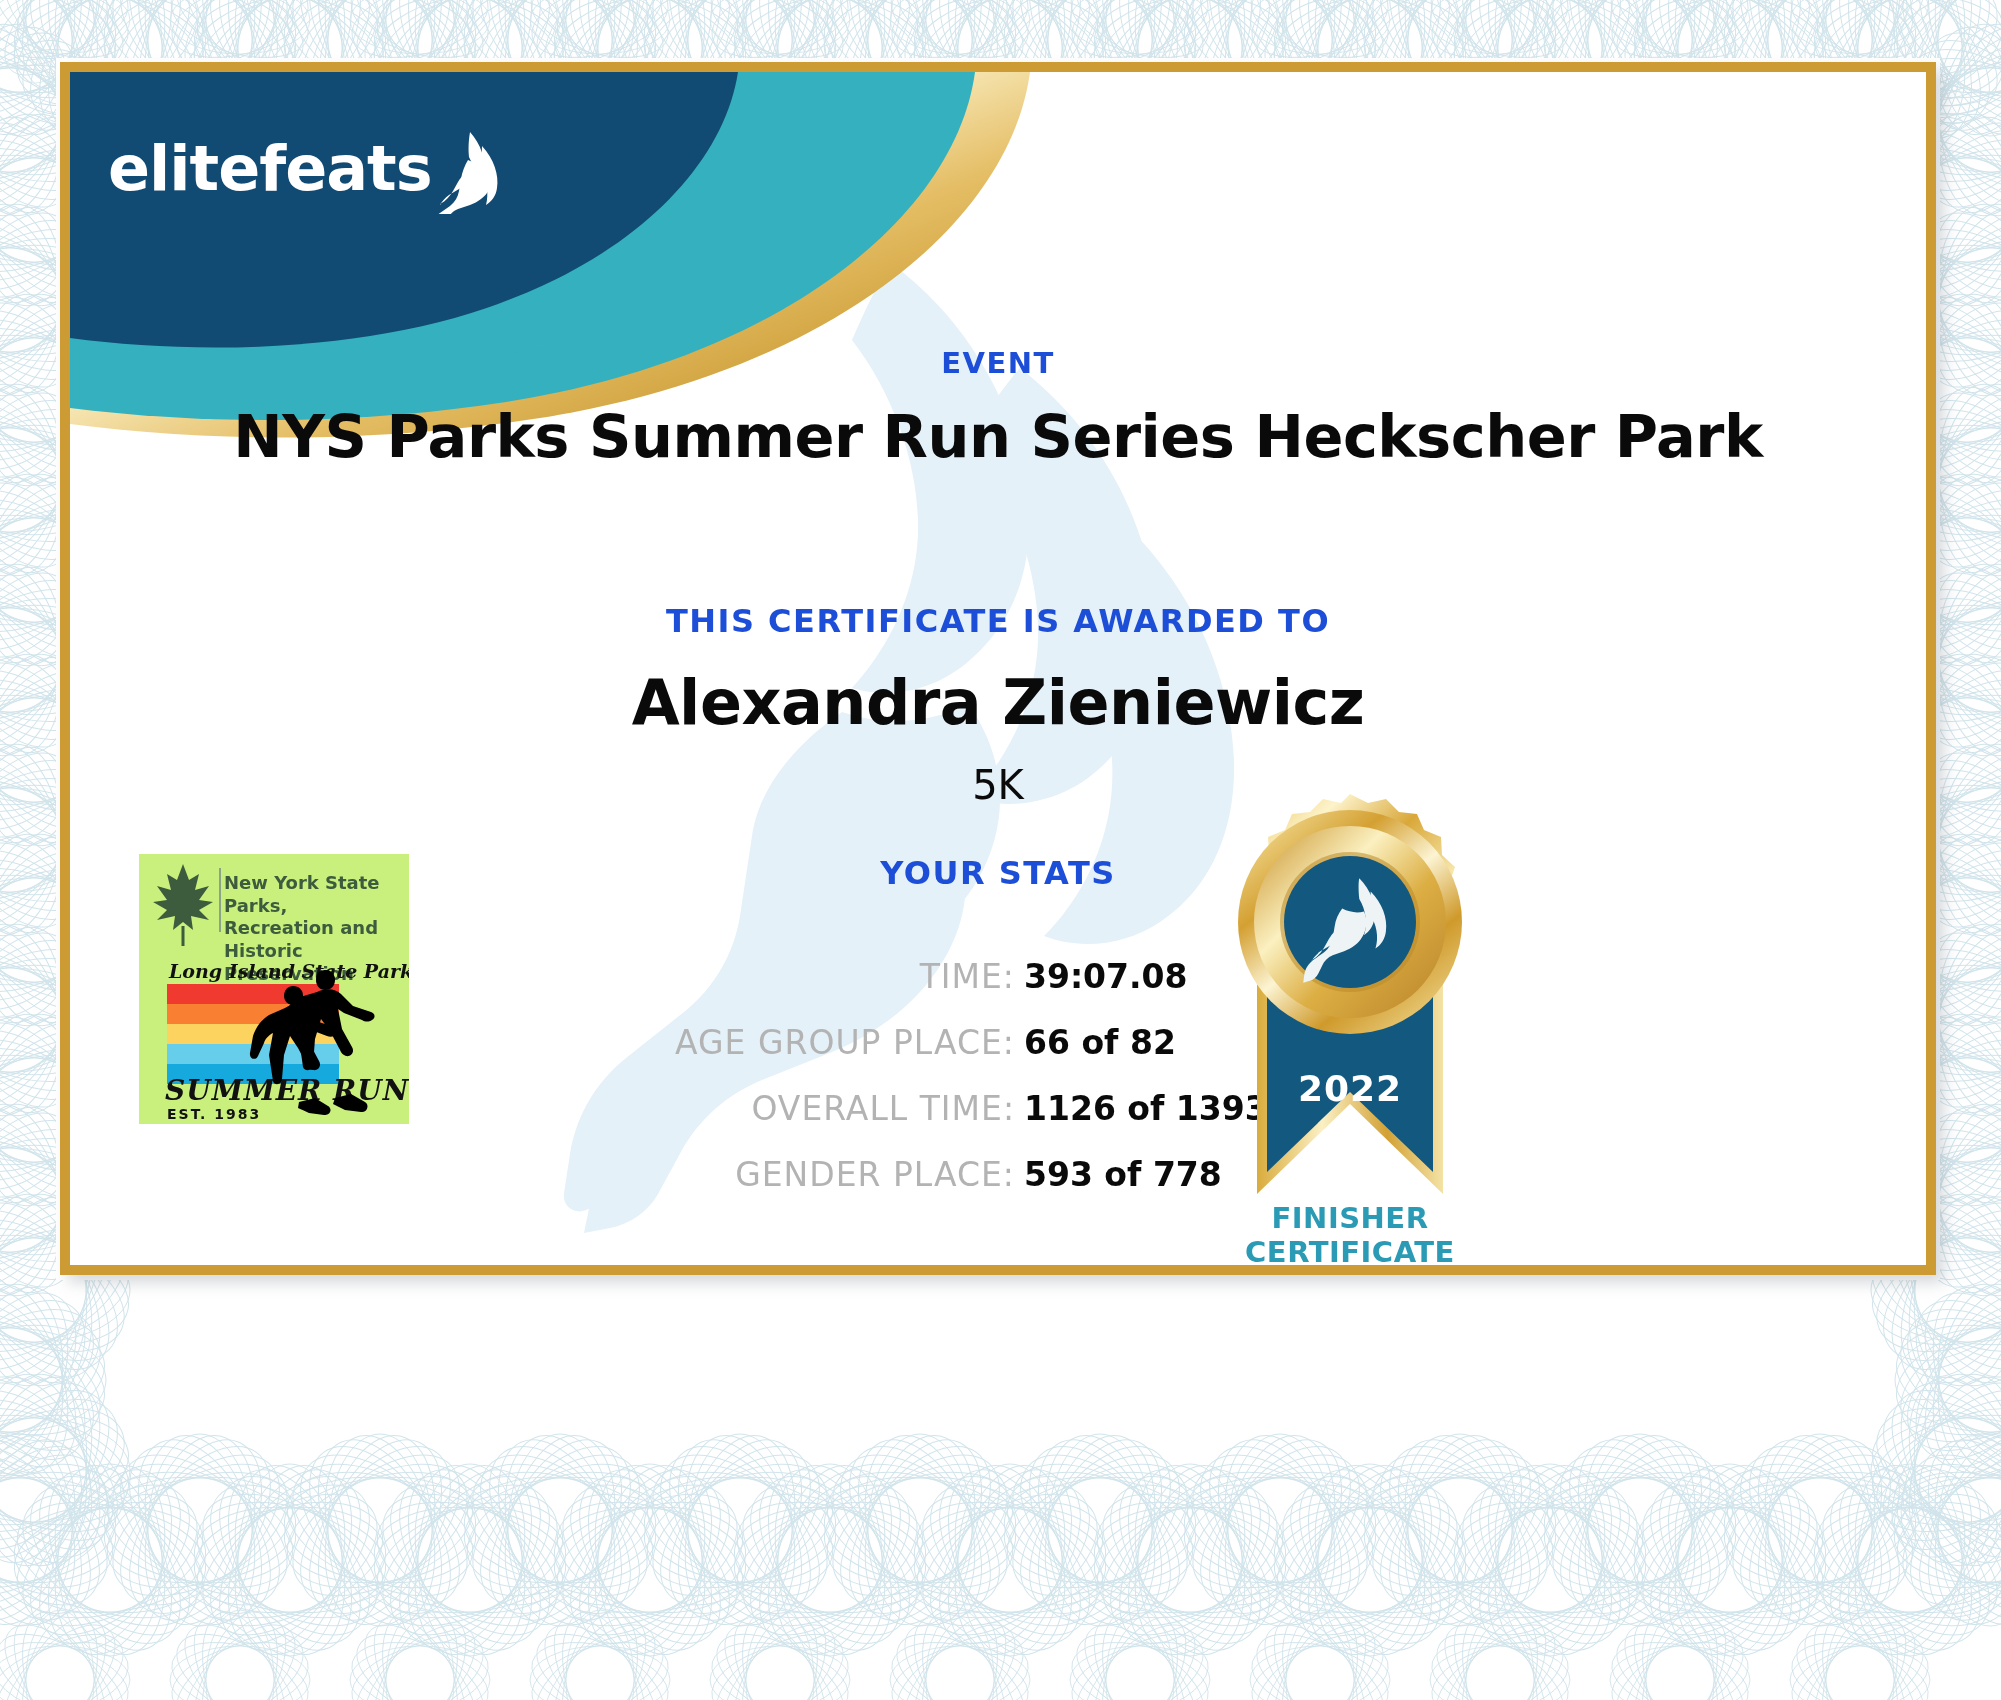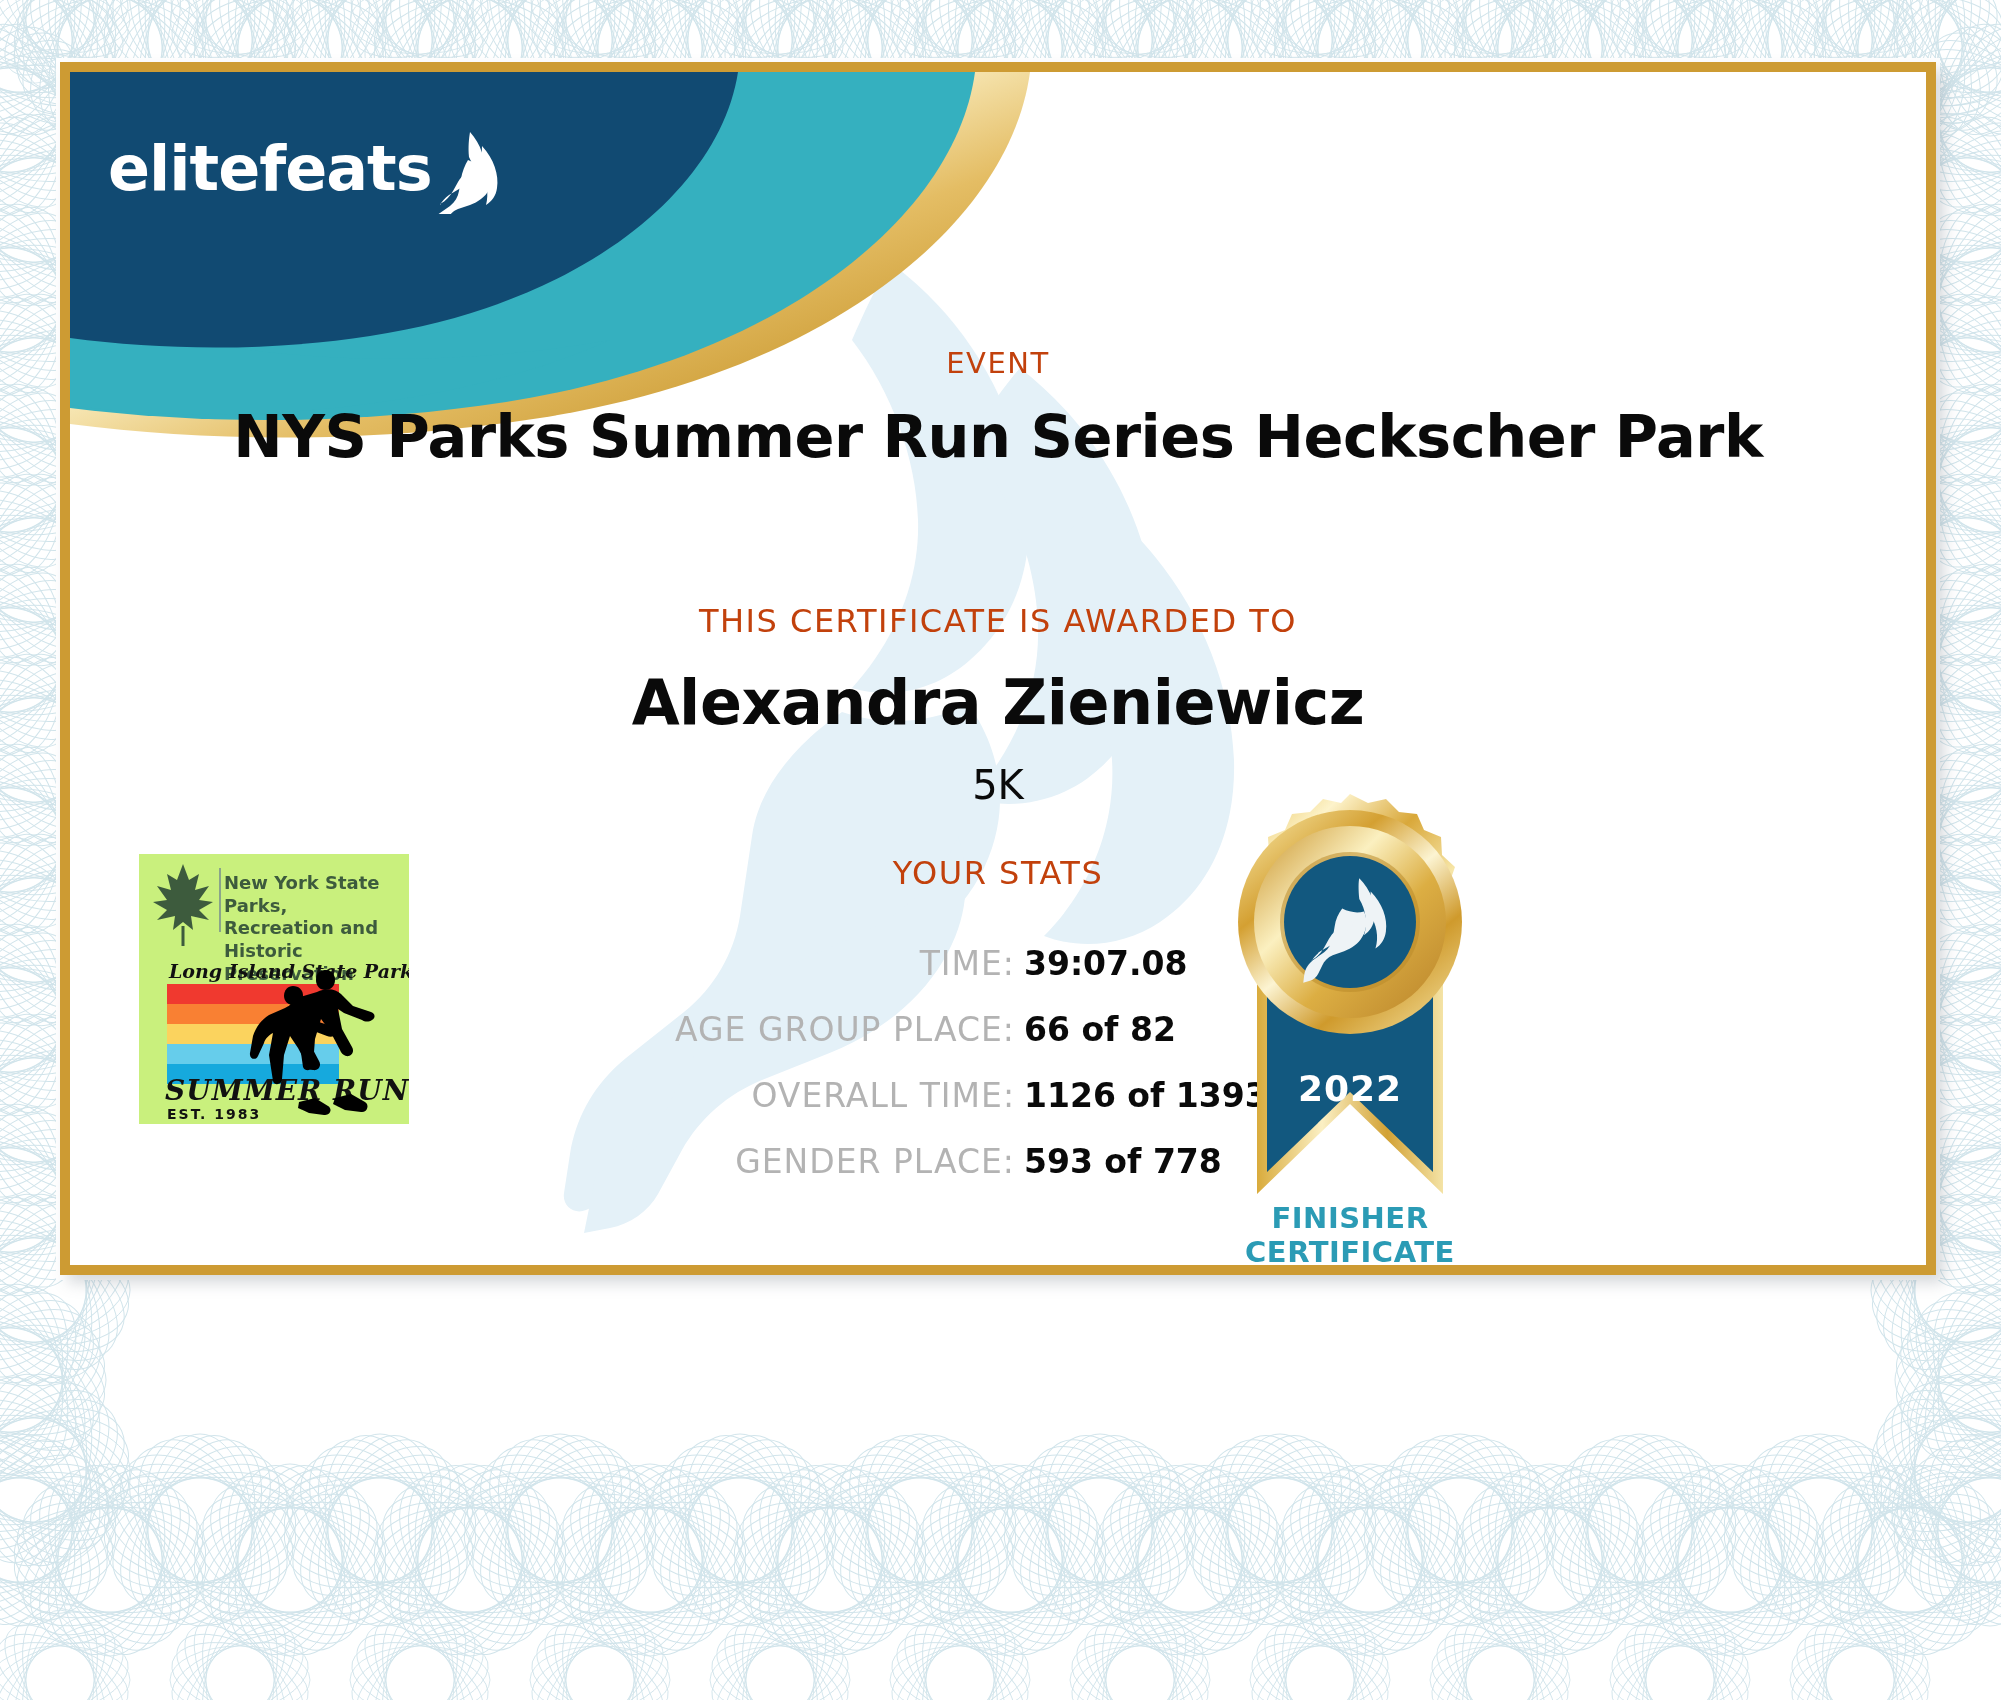--- a/index.html
+++ b/index.html
@@ -46,42 +46,42 @@
     line-height:1;
   }
   #logo-wing{margin-left:-6px;margin-top:4px;}
 
   
   #content{position:absolute;left:0;top:0;width:1856px;height:1193px;z-index:5;}
 
   .center-col{position:absolute;left:0;width:1856px;text-align:center;}
 
   .label-muted{
-    color:#c2410c;
+    color:#1d4ed8;
     font-family:"DejaVu Sans", sans-serif;
     letter-spacing:1.5px;
-    font-weight:400;
+    font-weight:700;
   }
   .value-bold{
     color:#0a0a0a;
     font-family:"DejaVu Sans", sans-serif;
     font-weight:700;
   }
 
   #event-label{top:274px;font-size:29px;}
   #event-title{top:330px;font-size:59px;letter-spacing:-0.5px;}
   #awarded-label{top:530px;font-size:32px;}
   #person-name{top:594px;font-size:62px;letter-spacing:-0.5px;}
   #race-dist{top:690px;font-size:40px;color:#0a0a0a;font-family:"DejaVu Sans",sans-serif;font-weight:400;}
   #stats-label{top:782px;font-size:32px;}
 
   
   #stats{position:absolute;left:0;top:858px;width:1856px;}
   .stat-row{
-    display:flex;align-items:center;justify-content:flex-start;
+    display:flex;align-items:flex-end;justify-content:flex-start;
     height:66px;
   }
   .stat-label{
     width:945px;text-align:right;
     color:#b3b3b3;font-family:"DejaVu Sans",sans-serif;
     font-size:33px;letter-spacing:1px;font-weight:400;
     white-space:nowrap;
   }
   .stat-value{
     margin-left:9px;

